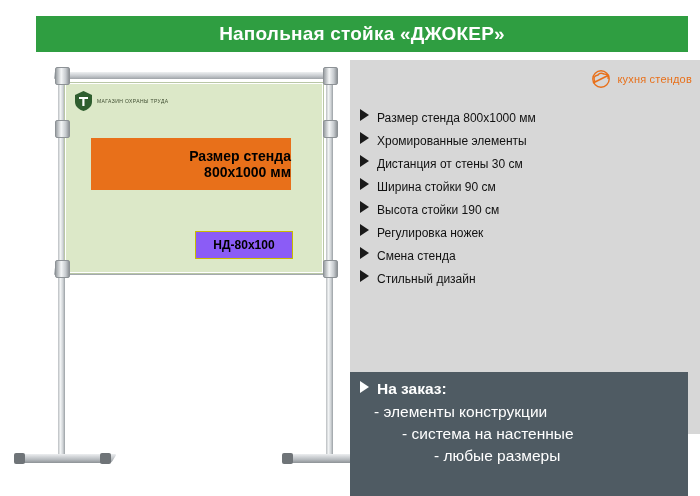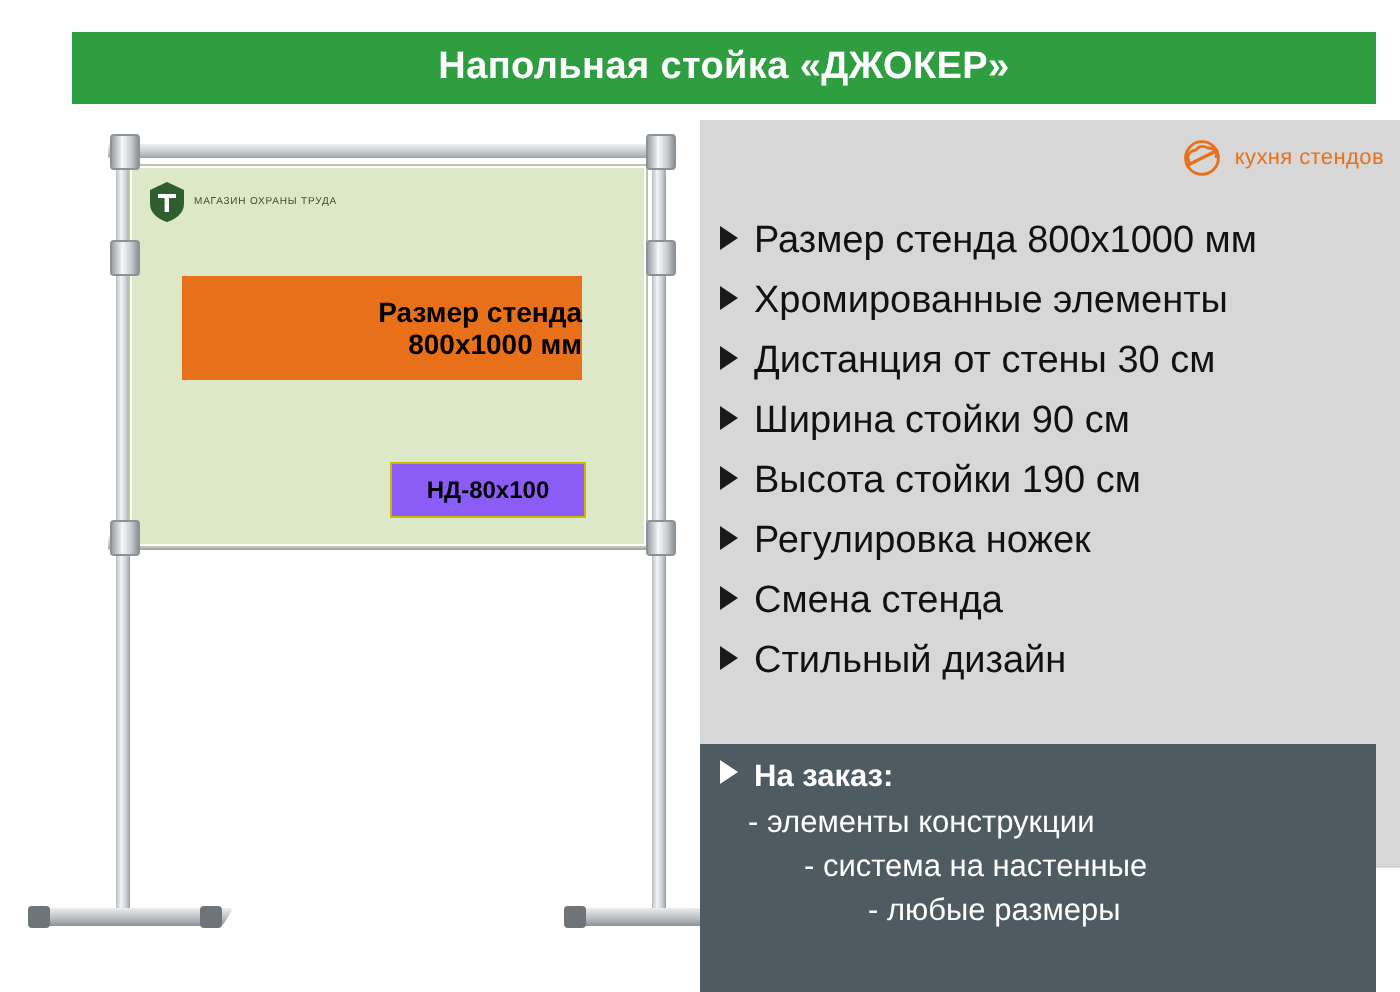--- a/index.html
+++ b/index.html
@@ -224,21 +224,21 @@
     width: 0;
     height: 0;
     border-left: 9px solid #1a1a1a;
     border-top: 6px solid transparent;
     border-bottom: 6px solid transparent;
     flex: 0 0 auto;
     position: relative;
     top: -1px;
   }
   .feature-text {
-    font-size: 19px;
+    font-size: 12px;
     color: #111111;
     white-space: nowrap;
   }
 
   
   .order {
     position: absolute;
     left: 338px;
     top: 372px;
     width: 338px;

